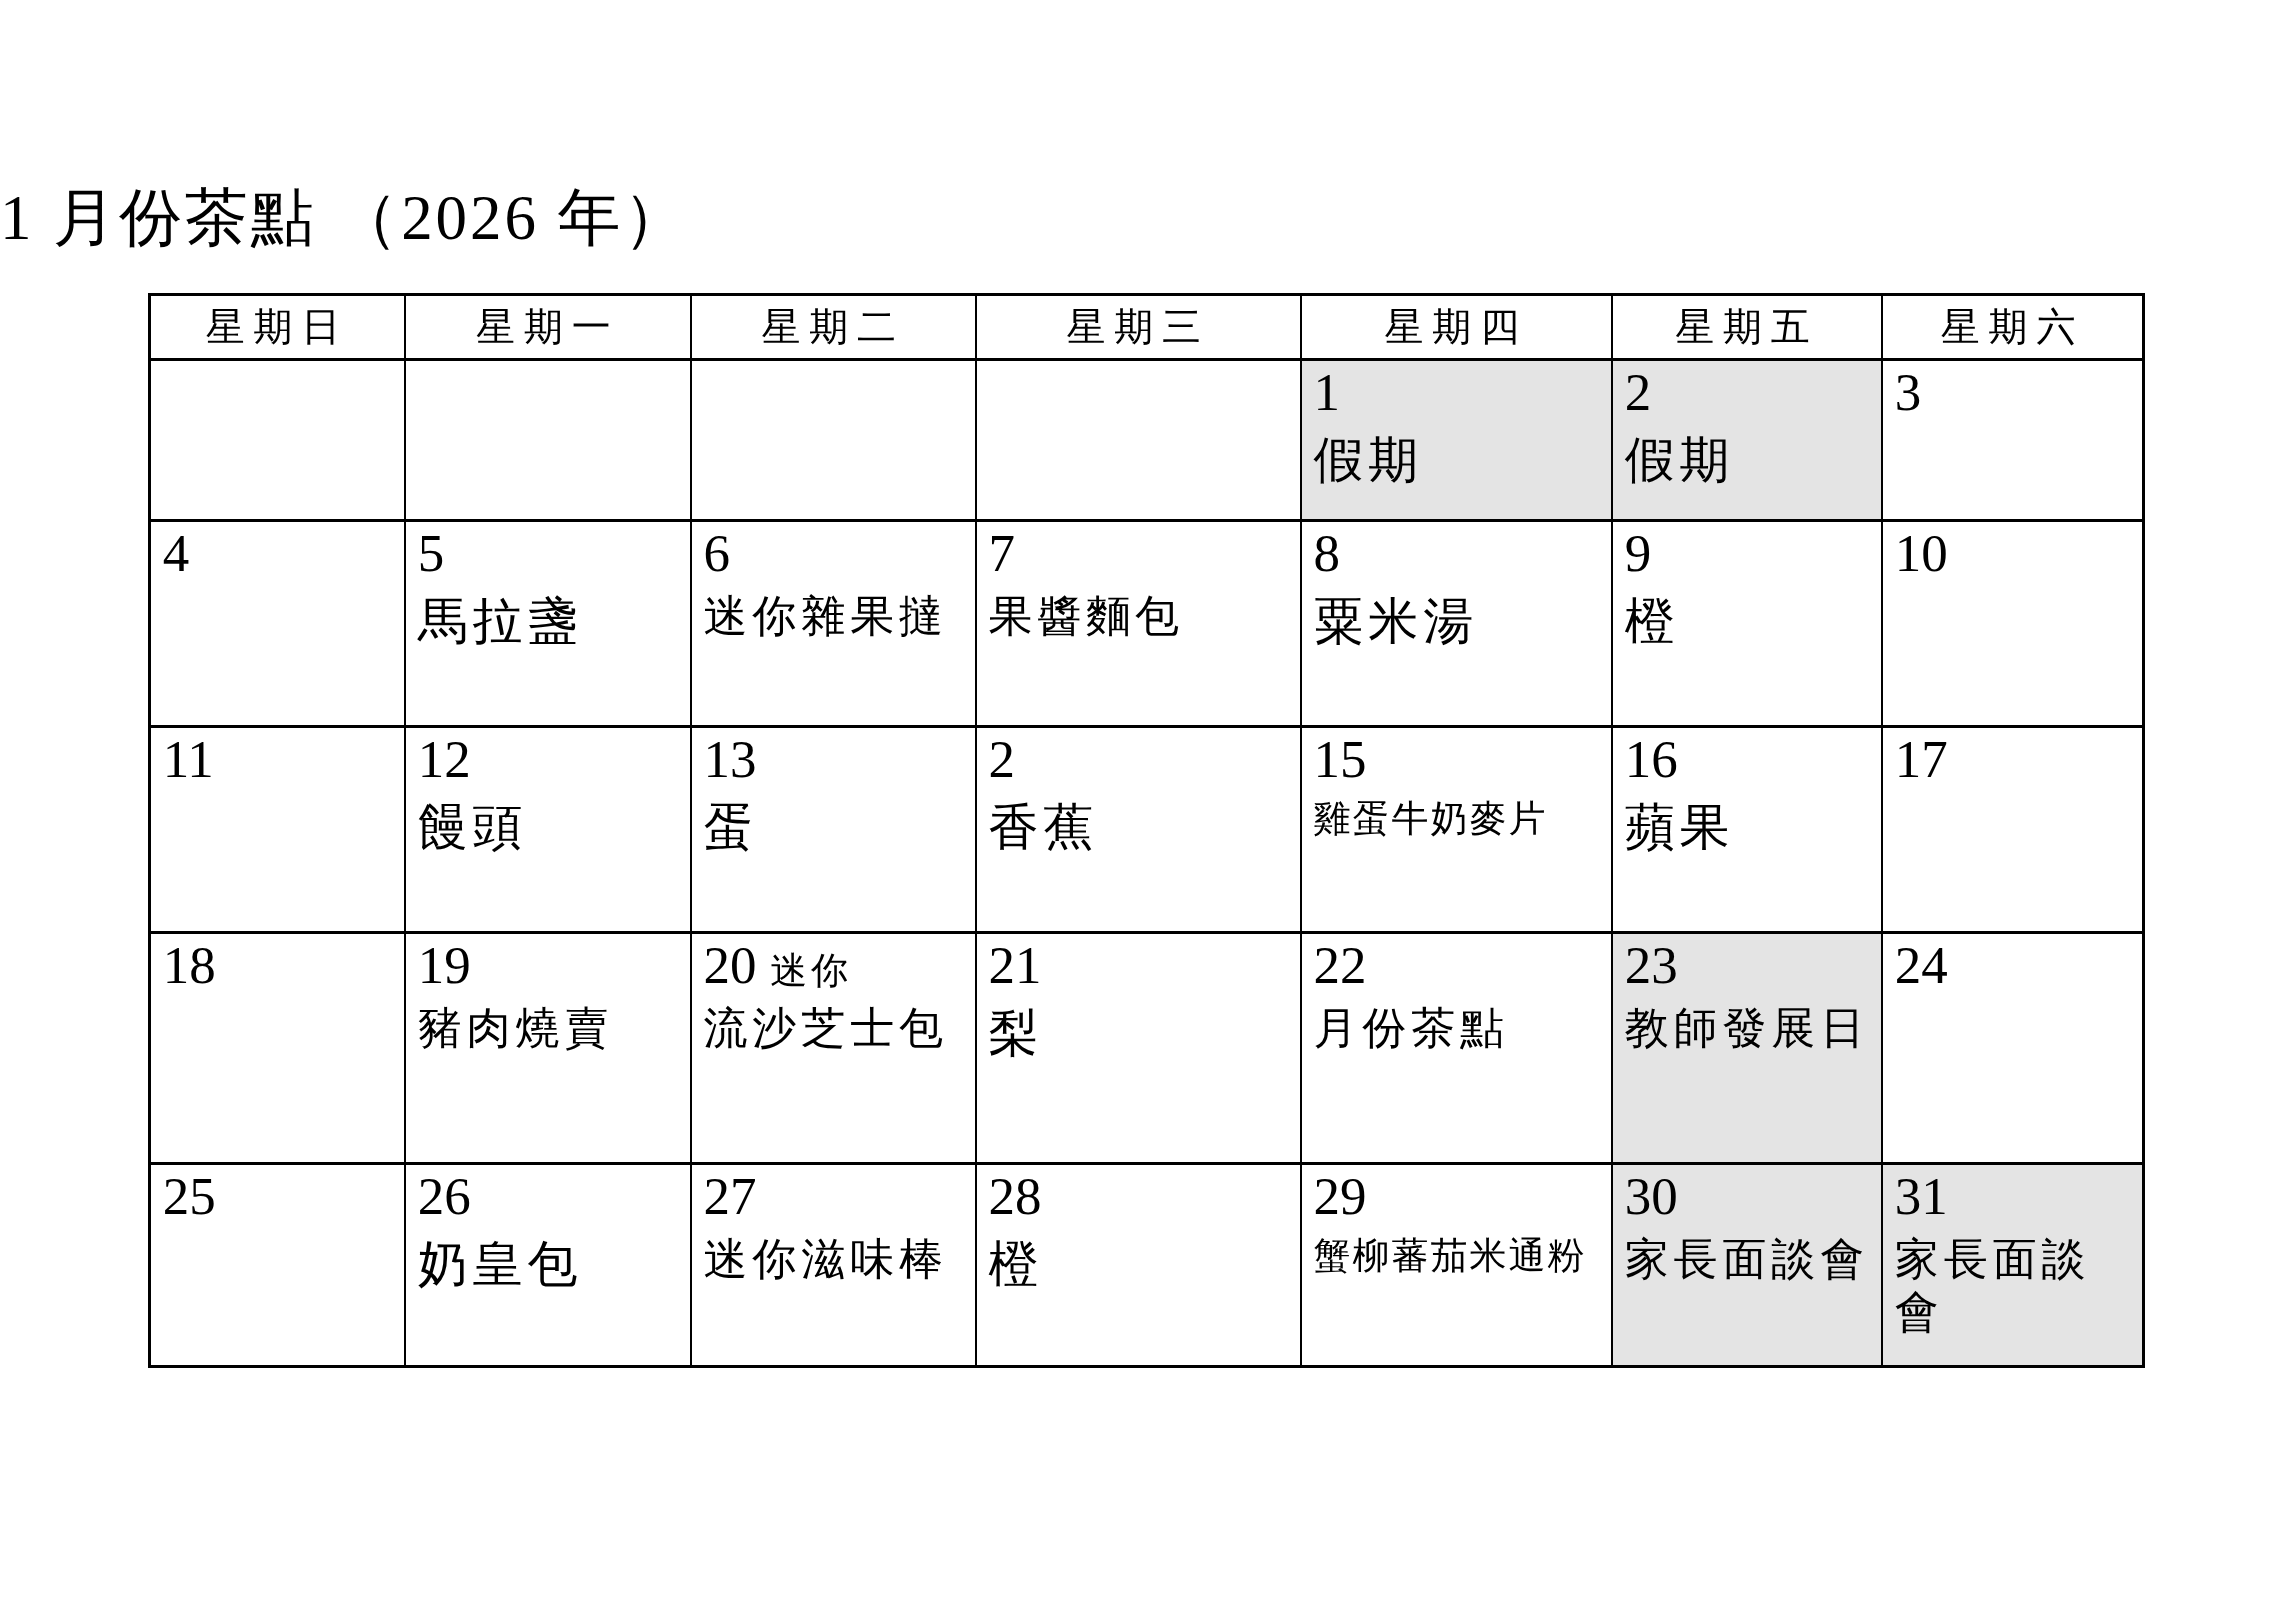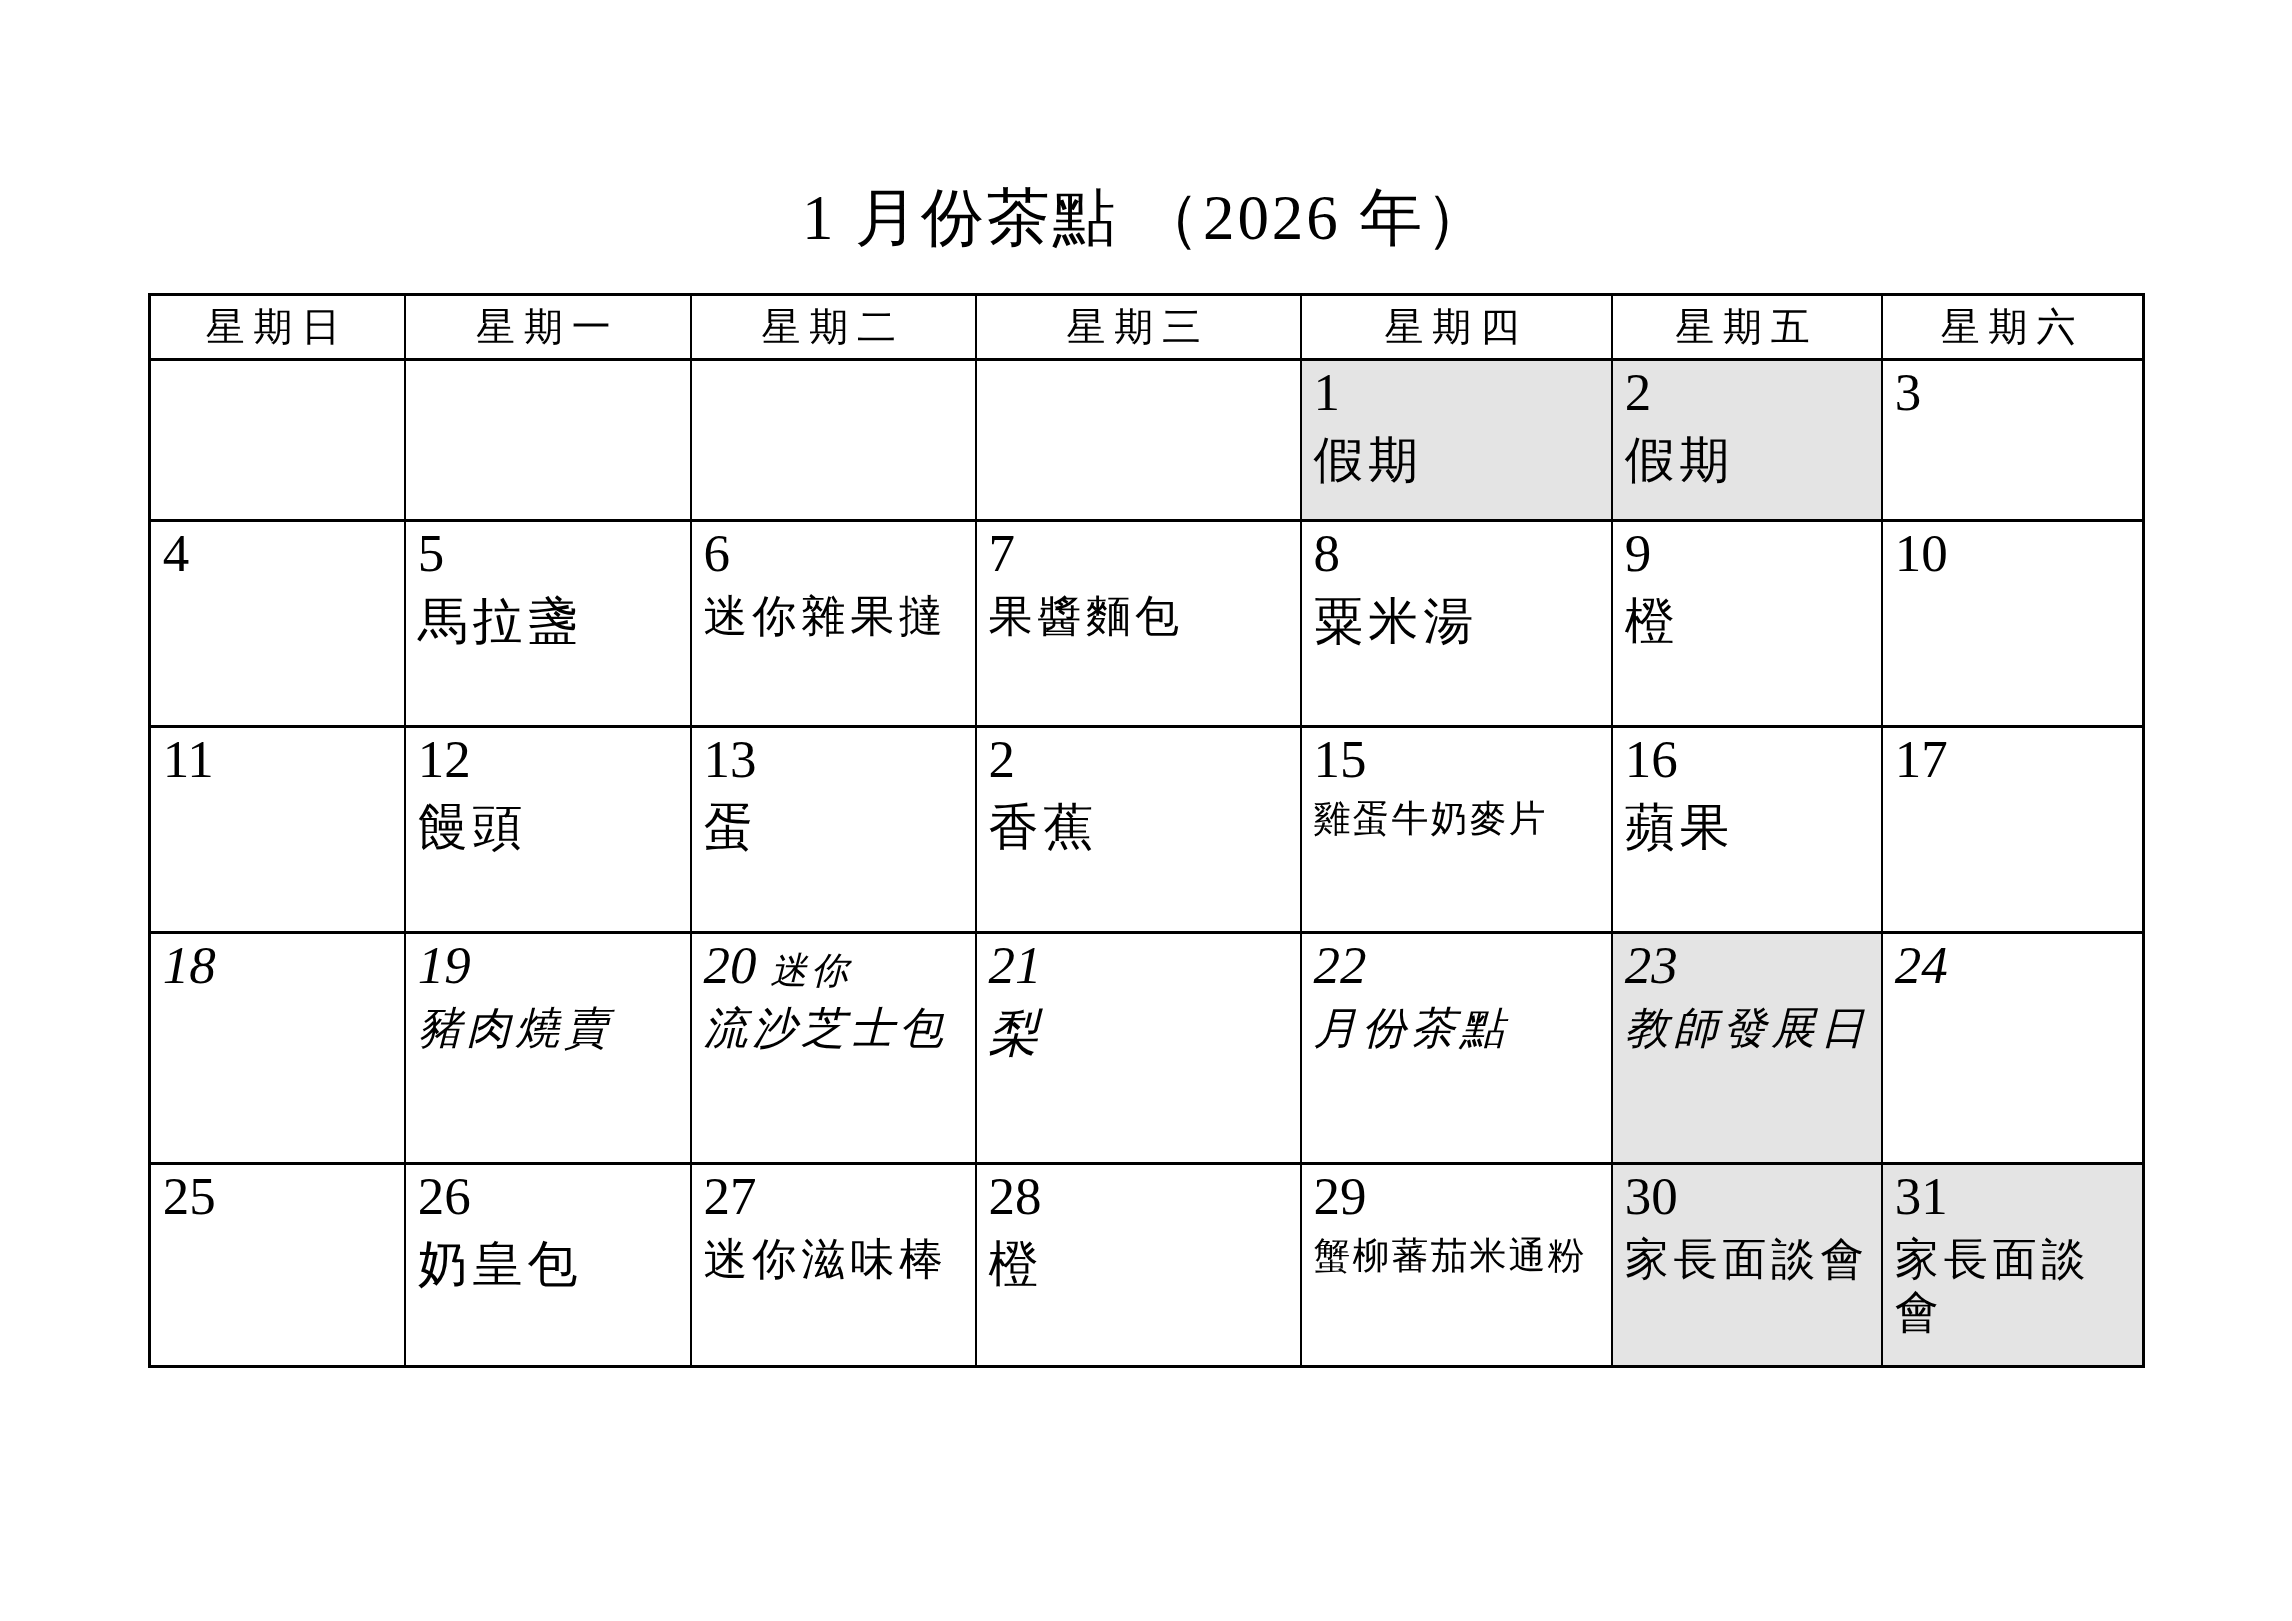--- a/index.html
+++ b/index.html
@@ -13,21 +13,20 @@
     position: relative;
     width: 2293px;
     height: 1621px;
     background: #ffffff;
     overflow: hidden;
   }
   .title {
     margin: 0;
     padding-top: 178px;
     padding-bottom: 33px;
-    text-align: center;
     font-size: 63px;
     font-weight: normal;
     letter-spacing: 2.9px;
     line-height: 1.3;
   }
   table.calendar {
     border-collapse: collapse;
     table-layout: fixed;
     width: 1997px;
     margin-left: 148px;
@@ -54,21 +53,21 @@
     vertical-align: middle;
     text-align: center;
     font-weight: normal;
     font-size: 39px;
     letter-spacing: 8.8px;
     padding: 3.9px 0;
   }
   tbody tr.week-0 { height: 161px; }
   tbody tr.week-1 { height: 206px; }
   tbody tr.week-2 { height: 206px; }
-  tbody tr.week-3 { height: 231px; font-style: italic; }
+  tbody tr.week-3 { height: 231px; }
   tbody tr.week-4 { height: 203px; }
   td.hl { background: #e4e4e4; }
   .dayline {
     font-size: 53px;
     line-height: 1.05;
     white-space: nowrap;
   }
   .inline-note {
     font-size: 37px;
     letter-spacing: 3.9px;

